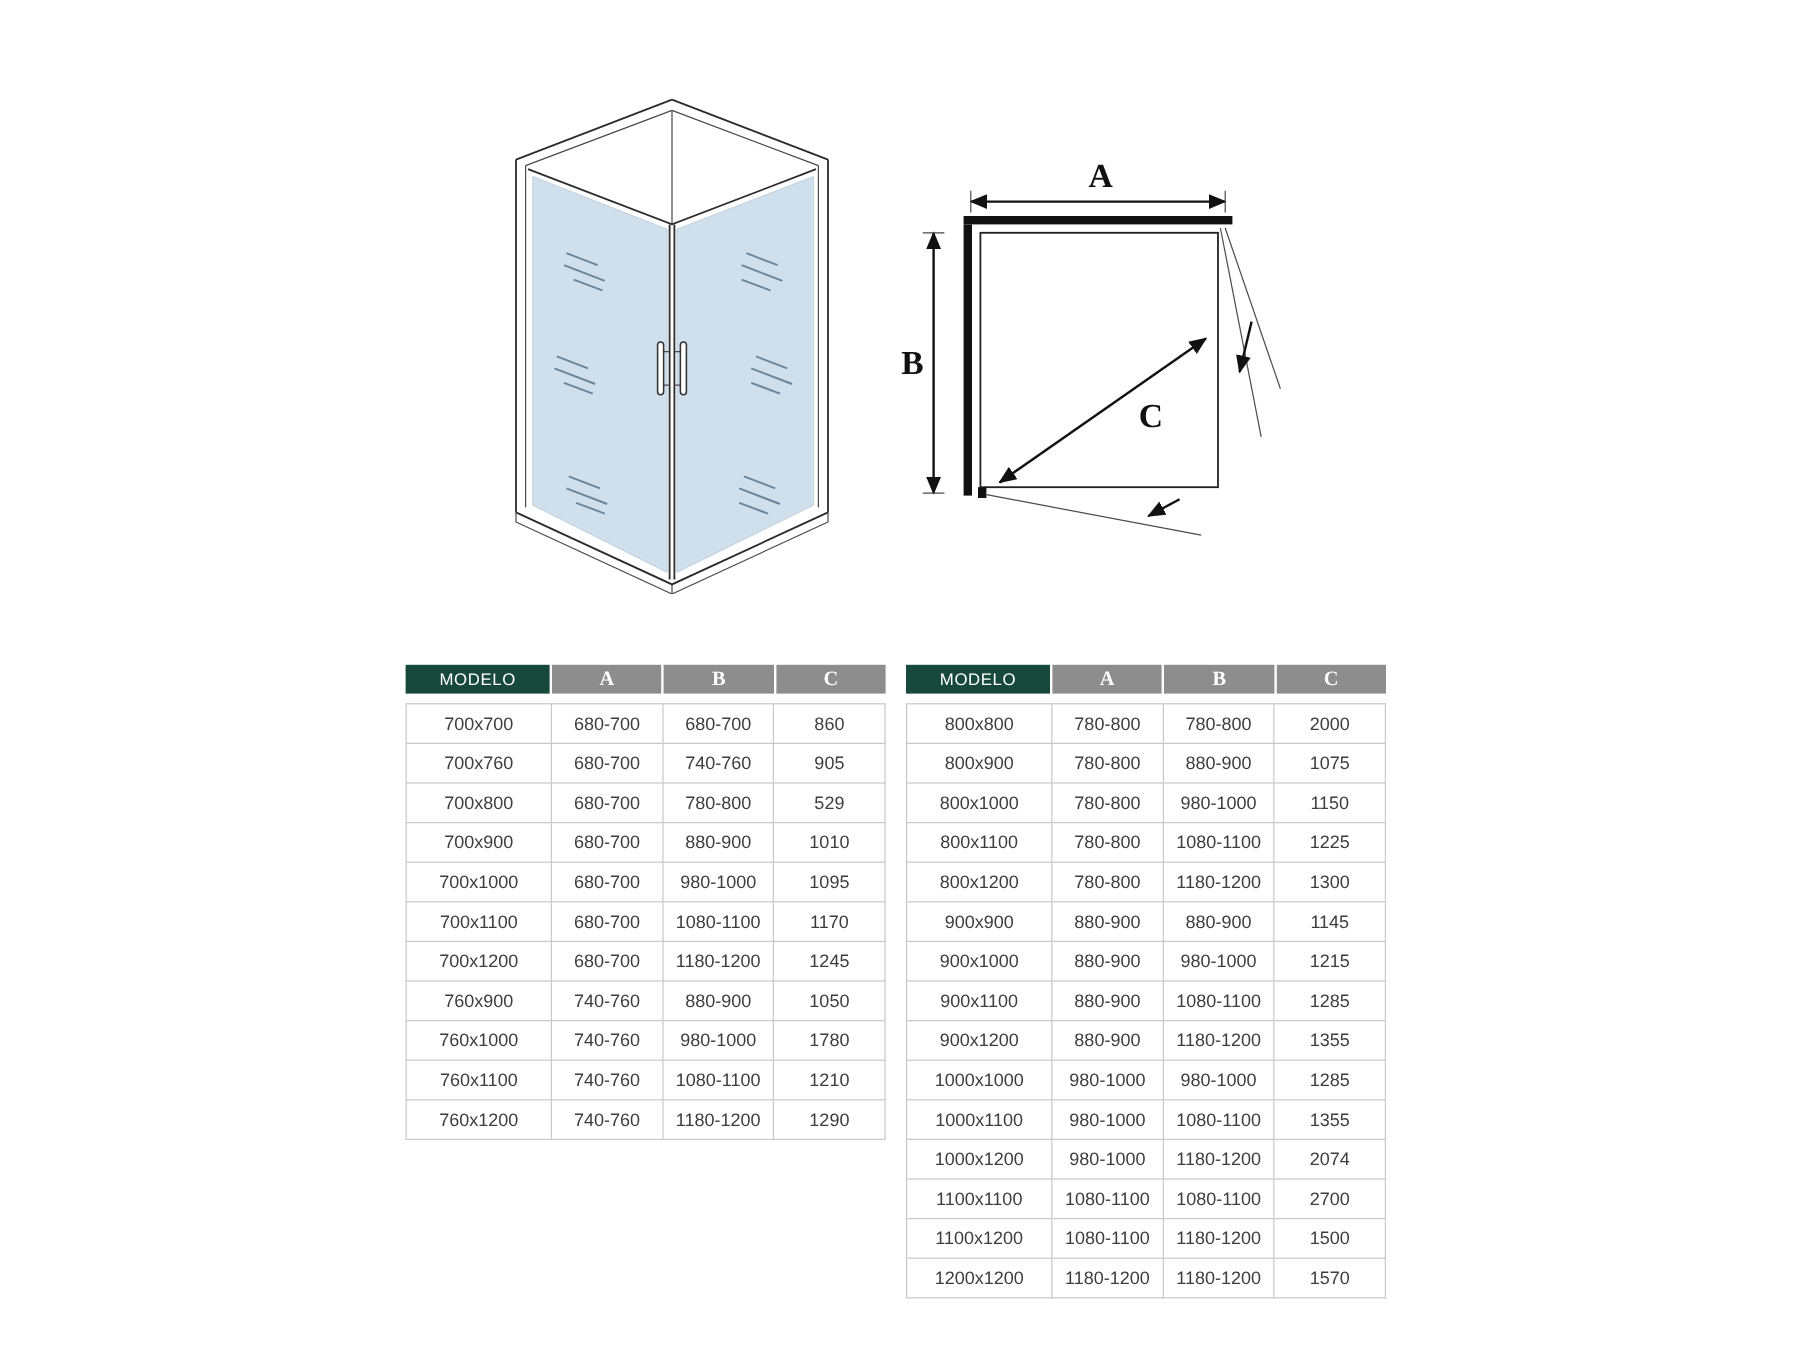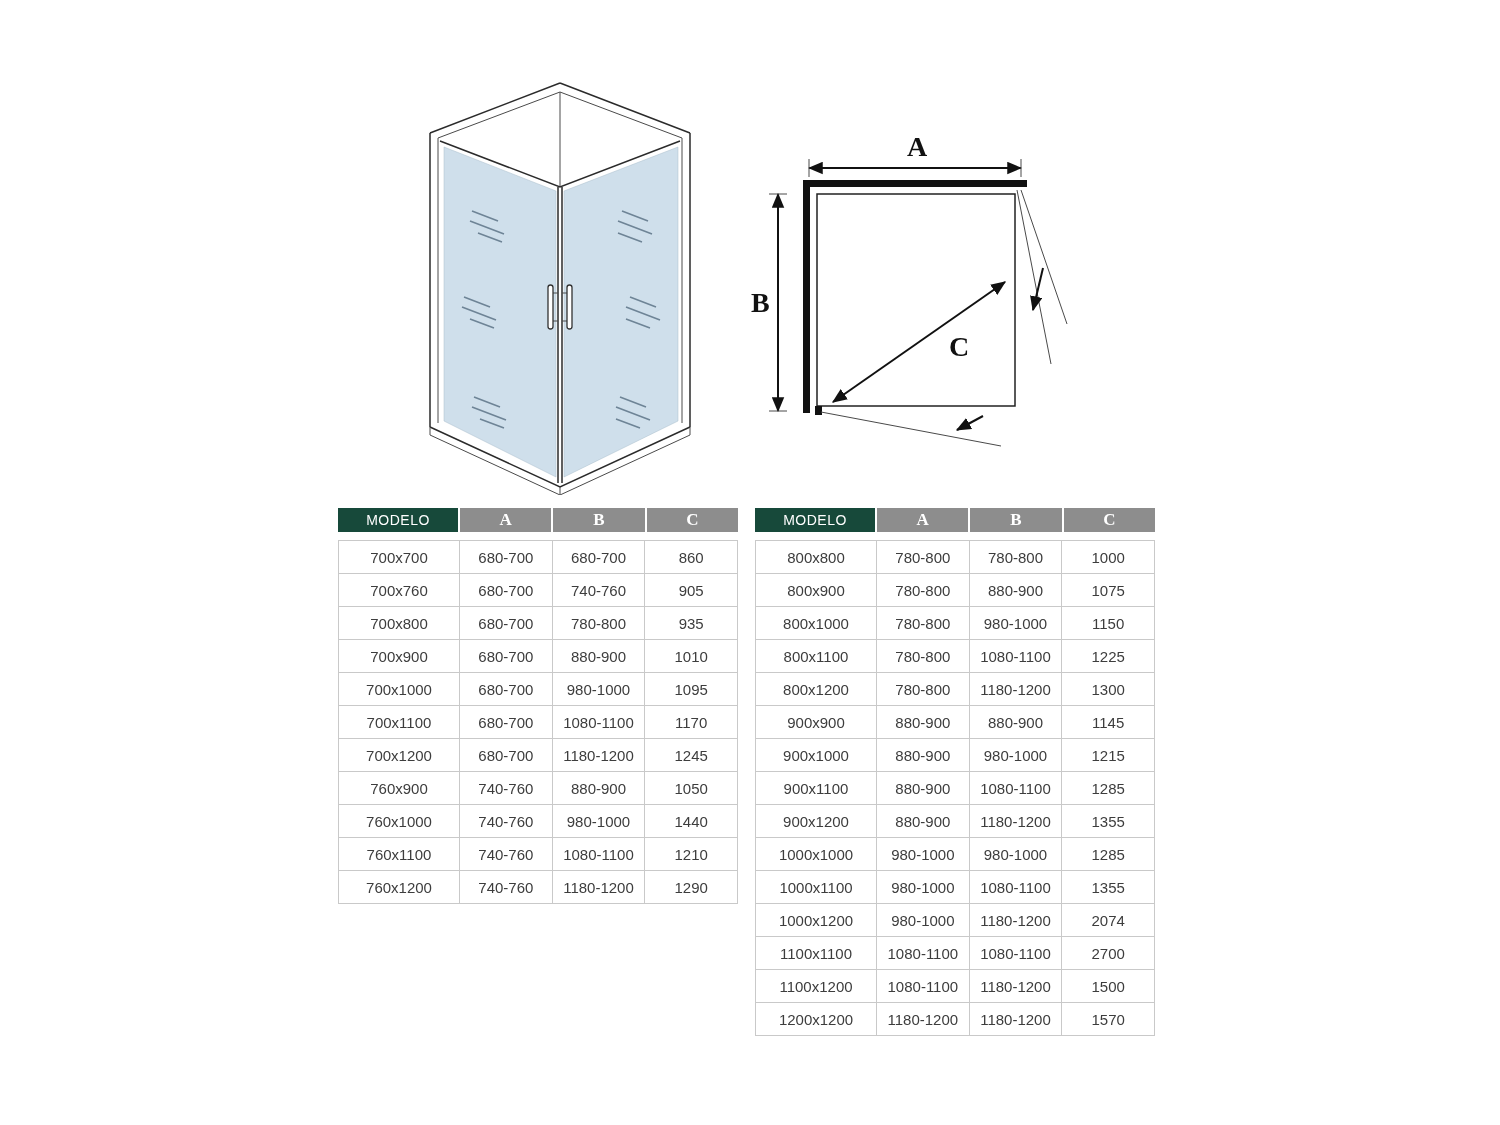--- a/index.html
+++ b/index.html
@@ -12,21 +12,21 @@
   .thin{stroke:#4a4a4a;stroke-width:1;fill:none;}
   .glass{fill:#cfdfeb;stroke:#a9bccb;stroke-width:0.5;}
   .hatch{stroke:#6e8496;stroke-width:1.6;fill:none;}
   .dim{stroke:#111;stroke-width:2;fill:none;}
   .wall{fill:#111;}
   .serifLabel{font-family:"Liberation Serif",serif;font-size:28px;font-weight:600;fill:#111;}
   
   .dim-table{position:absolute;top:508px;width:400px;}
   #table-left{left:338px;}
   #table-right{left:755px;}
-  .t-head{display:flex;height:24px;margin-bottom:8px;}
+  .t-head{display:flex;height:24px;margin-bottom:8px;margin-top:46px;}
   .t-head .hcell{display:flex;align-items:center;justify-content:center;color:#ffffff;}
   .t-head .hcell.modelo{width:120px;background:#17493a;font-size:14px;letter-spacing:0.5px;
                         font-family:"Liberation Sans",sans-serif;}
   .t-head .hcell.dim{flex:1;background:#8d8d8d;margin-left:2px;
                      font-family:"Liberation Serif",serif;font-size:17px;font-weight:700;}
   table.t-body{width:400px;border-collapse:collapse;table-layout:fixed;}
   table.t-body td{border:1px solid #c9c9c9;height:32px;text-align:center;vertical-align:middle;
                   font-size:15px;color:#3d3d3d;padding:0;background:#ffffff;overflow:hidden;}
   table.t-body td:first-child{width:120px;}
 </style>
@@ -119,21 +119,21 @@
           <tr>
             <td>700x760</td>
             <td>680-700</td>
             <td>740-760</td>
             <td>905</td>
           </tr>
           <tr>
             <td>700x800</td>
             <td>680-700</td>
             <td>780-800</td>
-            <td>935</td>
+            <td>529</td>
           </tr>
           <tr>
             <td>700x900</td>
             <td>680-700</td>
             <td>880-900</td>
             <td>1010</td>
           </tr>
           <tr>
             <td>700x1000</td>
             <td>680-700</td>
@@ -155,21 +155,21 @@
           <tr>
             <td>760x900</td>
             <td>740-760</td>
             <td>880-900</td>
             <td>1050</td>
           </tr>
           <tr>
             <td>760x1000</td>
             <td>740-760</td>
             <td>980-1000</td>
-            <td>1440</td>
+            <td>1780</td>
           </tr>
           <tr>
             <td>760x1100</td>
             <td>740-760</td>
             <td>1080-1100</td>
             <td>1210</td>
           </tr>
           <tr>
             <td>760x1200</td>
             <td>740-760</td>
@@ -186,21 +186,21 @@
         <div class="hcell dim">A</div>
         <div class="hcell dim">B</div>
         <div class="hcell dim">C</div>
       </div>
     <table class="t-body">
         <tbody>
           <tr>
             <td>800x800</td>
             <td>780-800</td>
             <td>780-800</td>
-            <td>1000</td>
+            <td>2000</td>
           </tr>
           <tr>
             <td>800x900</td>
             <td>780-800</td>
             <td>880-900</td>
             <td>1075</td>
           </tr>
           <tr>
             <td>800x1000</td>
             <td>780-800</td>

